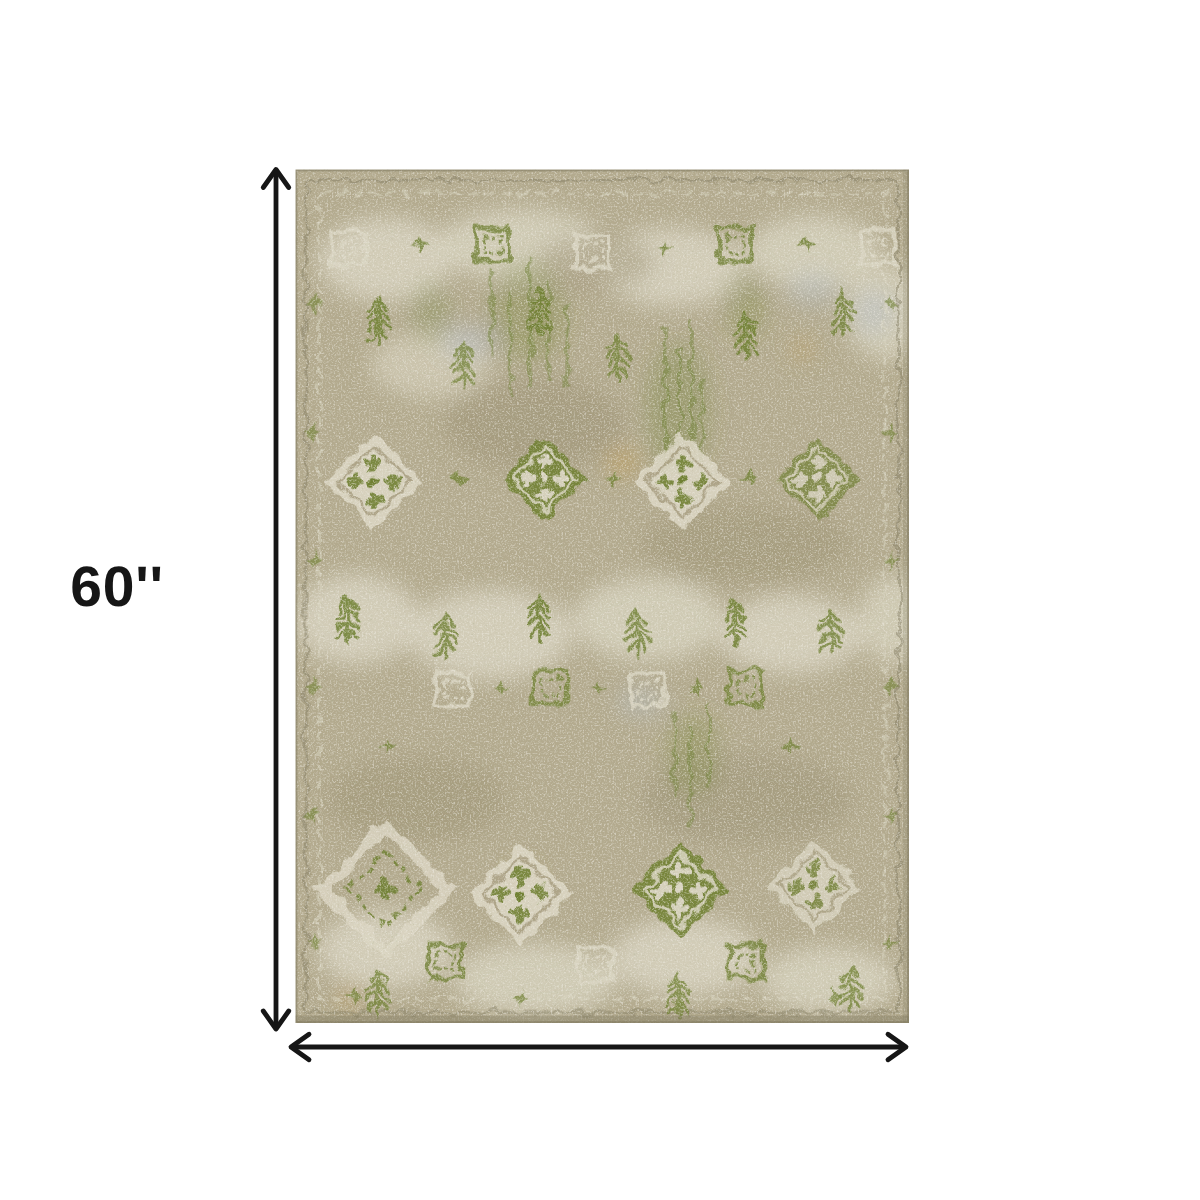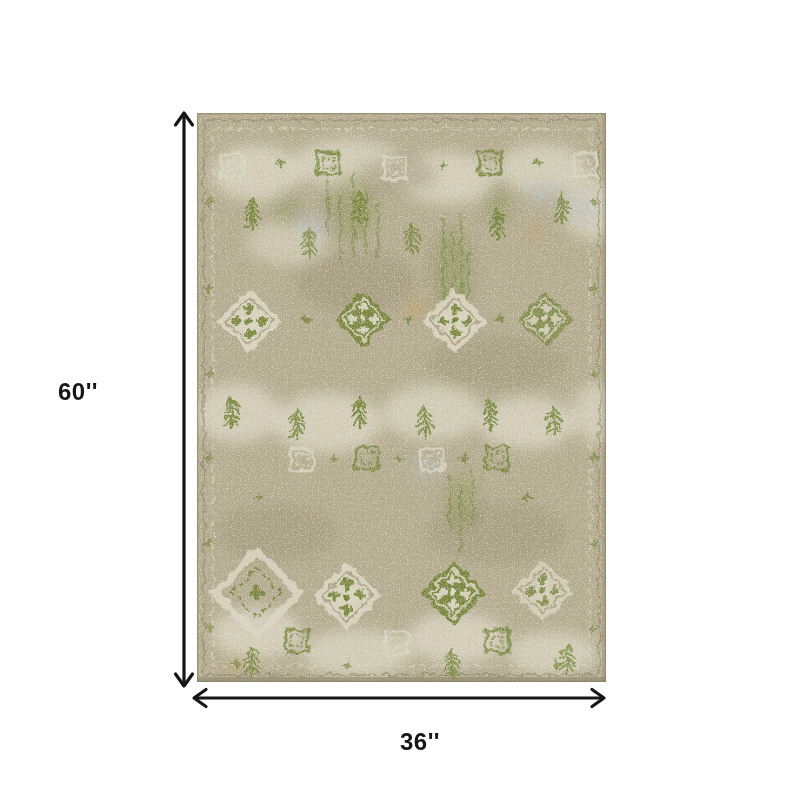--- a/index.html
+++ b/index.html
@@ -7,21 +7,21 @@
     position:relative;width:800px;height:800px;overflow:hidden;
     background:var(--background,#ffffff);
     font-family:"Liberation Sans","DejaVu Sans",sans-serif;
   }
   .rug{position:absolute;left:197px;top:113px;width:409px;height:569px;}
   .dim-overlay{position:absolute;left:0;top:0;width:800px;height:800px;pointer-events:none;}
   .arrow{stroke:var(--arrow-color,#161616);stroke-width:3.2;fill:none;
          stroke-linecap:round;stroke-linejoin:round;}
   .dim-label{
     position:absolute;text-align:center;
-    font-size:24px;font-weight:700;letter-spacing:0.5px;
+    font-size:38px;font-weight:700;letter-spacing:0.5px;
     color:var(--label-color,#161616);line-height:36px;
   }
   .height-label{left:28px;top:374px;width:100px;}
   .width-label{left:370px;top:724px;width:100px;}
   
   .fG{fill:var(--rug-green,#708033)}
   .fC{fill:var(--rug-cream,#dad5c2)}   .fT{fill:var(--rug-tan-dark,#a49a7d)}
   .fB{fill:var(--rug-base,#b3aa8e)}    .fSh{fill:var(--rug-shadow,#80795f)}
   .fGold{fill:var(--rug-gold,#bf9a52)} .fBlu{fill:var(--rug-blue-gray,#b7bec6)}
   .sG{stroke:var(--rug-green,#708033)}
@@ -245,15 +245,14 @@
       <path class="arrow" d="M175.5,674 L184,686 L192.5,674"></path>
     </g>
     <g>
       <path class="arrow" d="M197,698 L602,698"></path>
       <path class="arrow" d="M206,689.5 L194,698 L206,706.5"></path>
       <path class="arrow" d="M592,689.5 L604,698 L592,706.5"></path>
     </g>
   </svg>
 
   <div class="dim-label height-label">60''</div>
-  <div class="dim-label width-label">36''</div>
 
 </div>
 
 </body></html>

